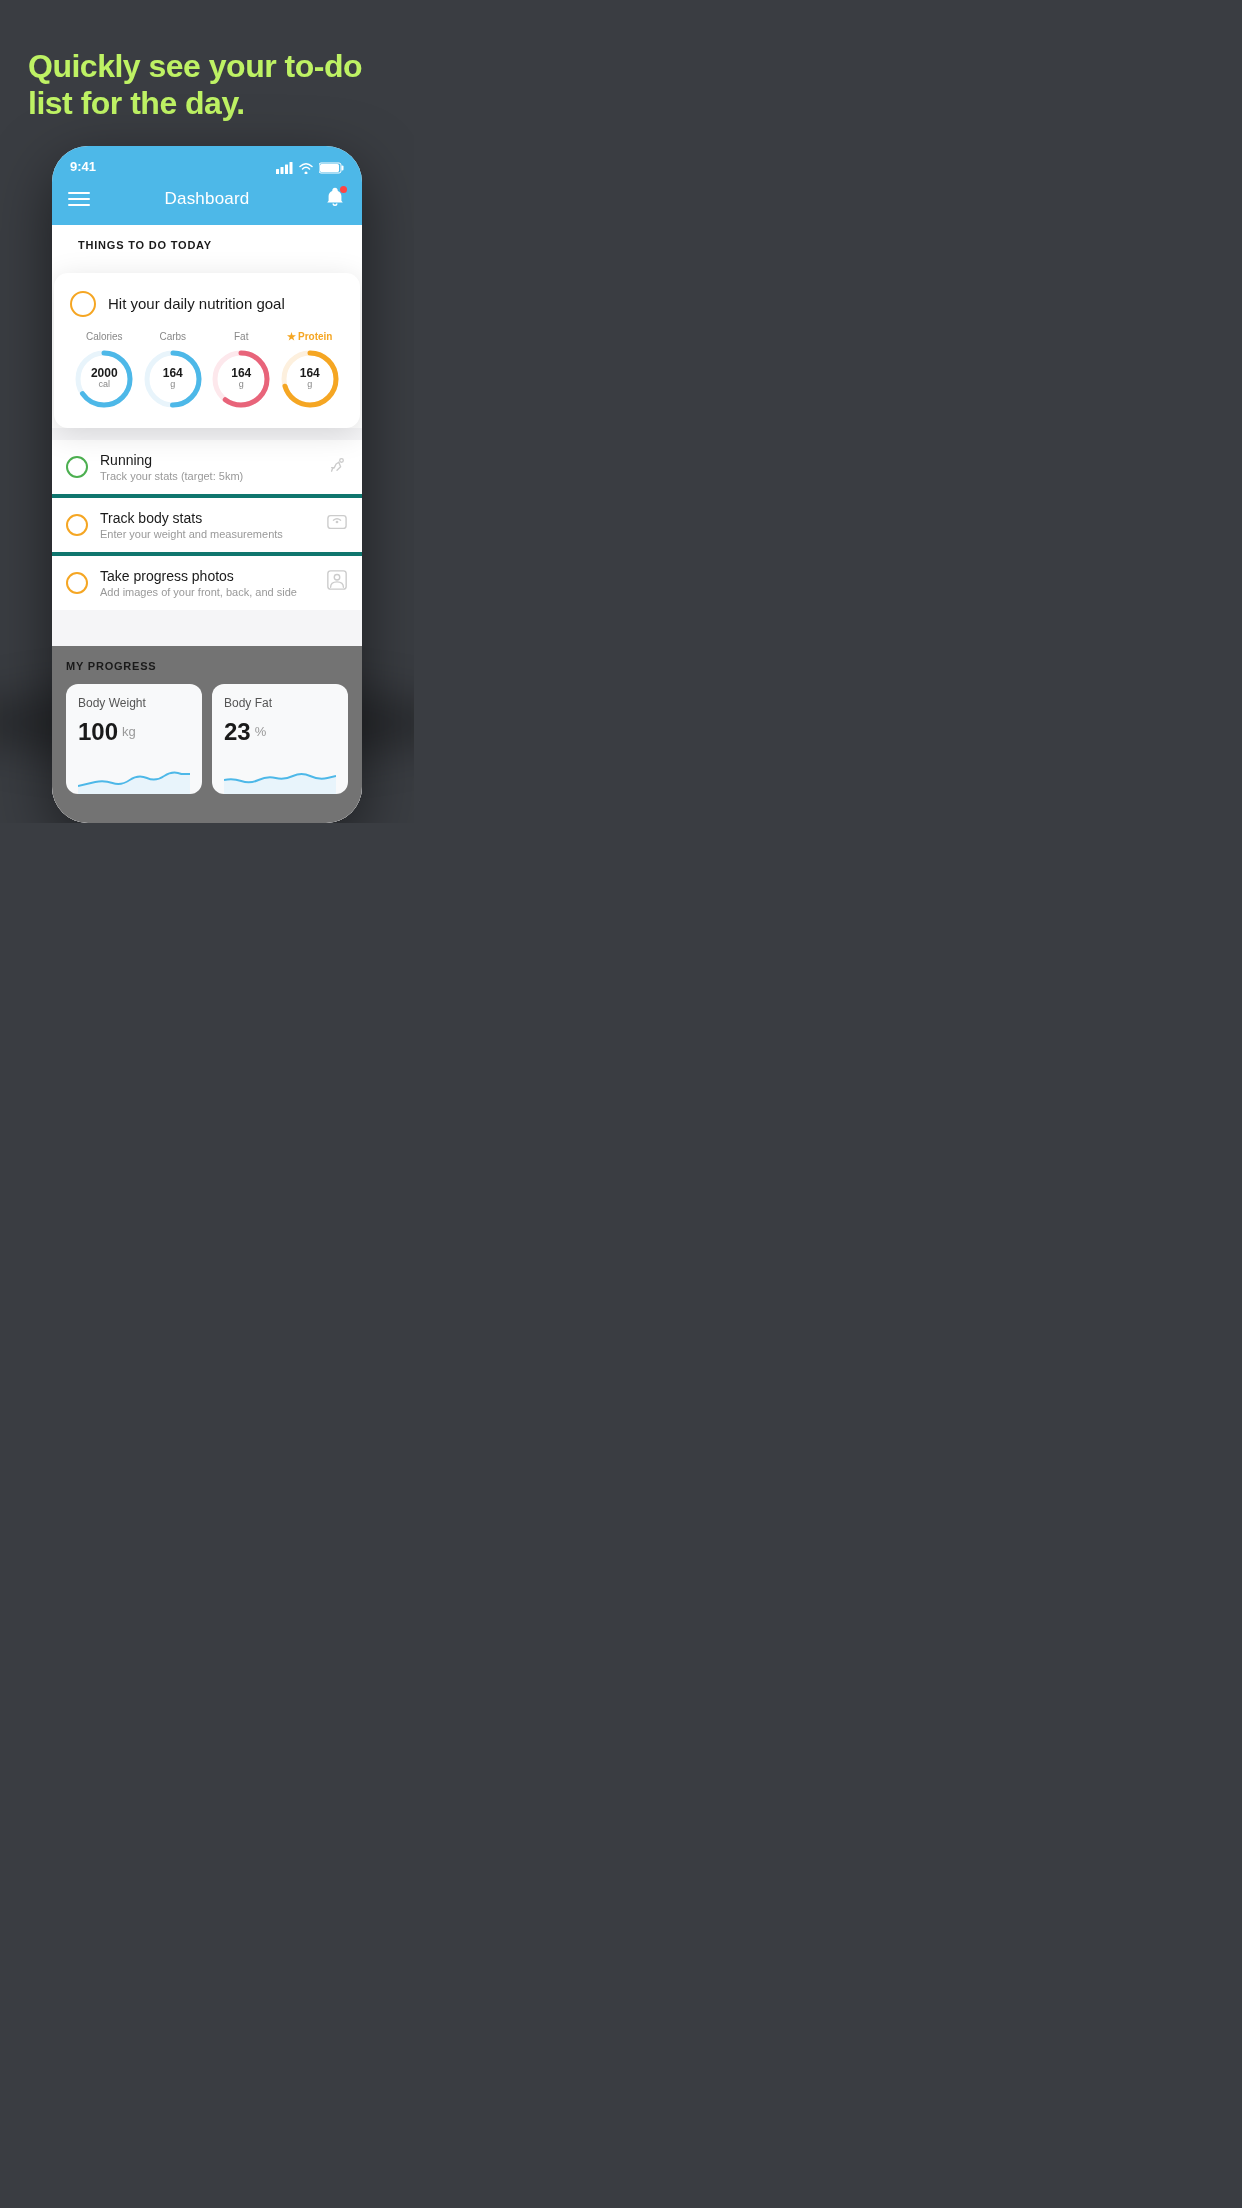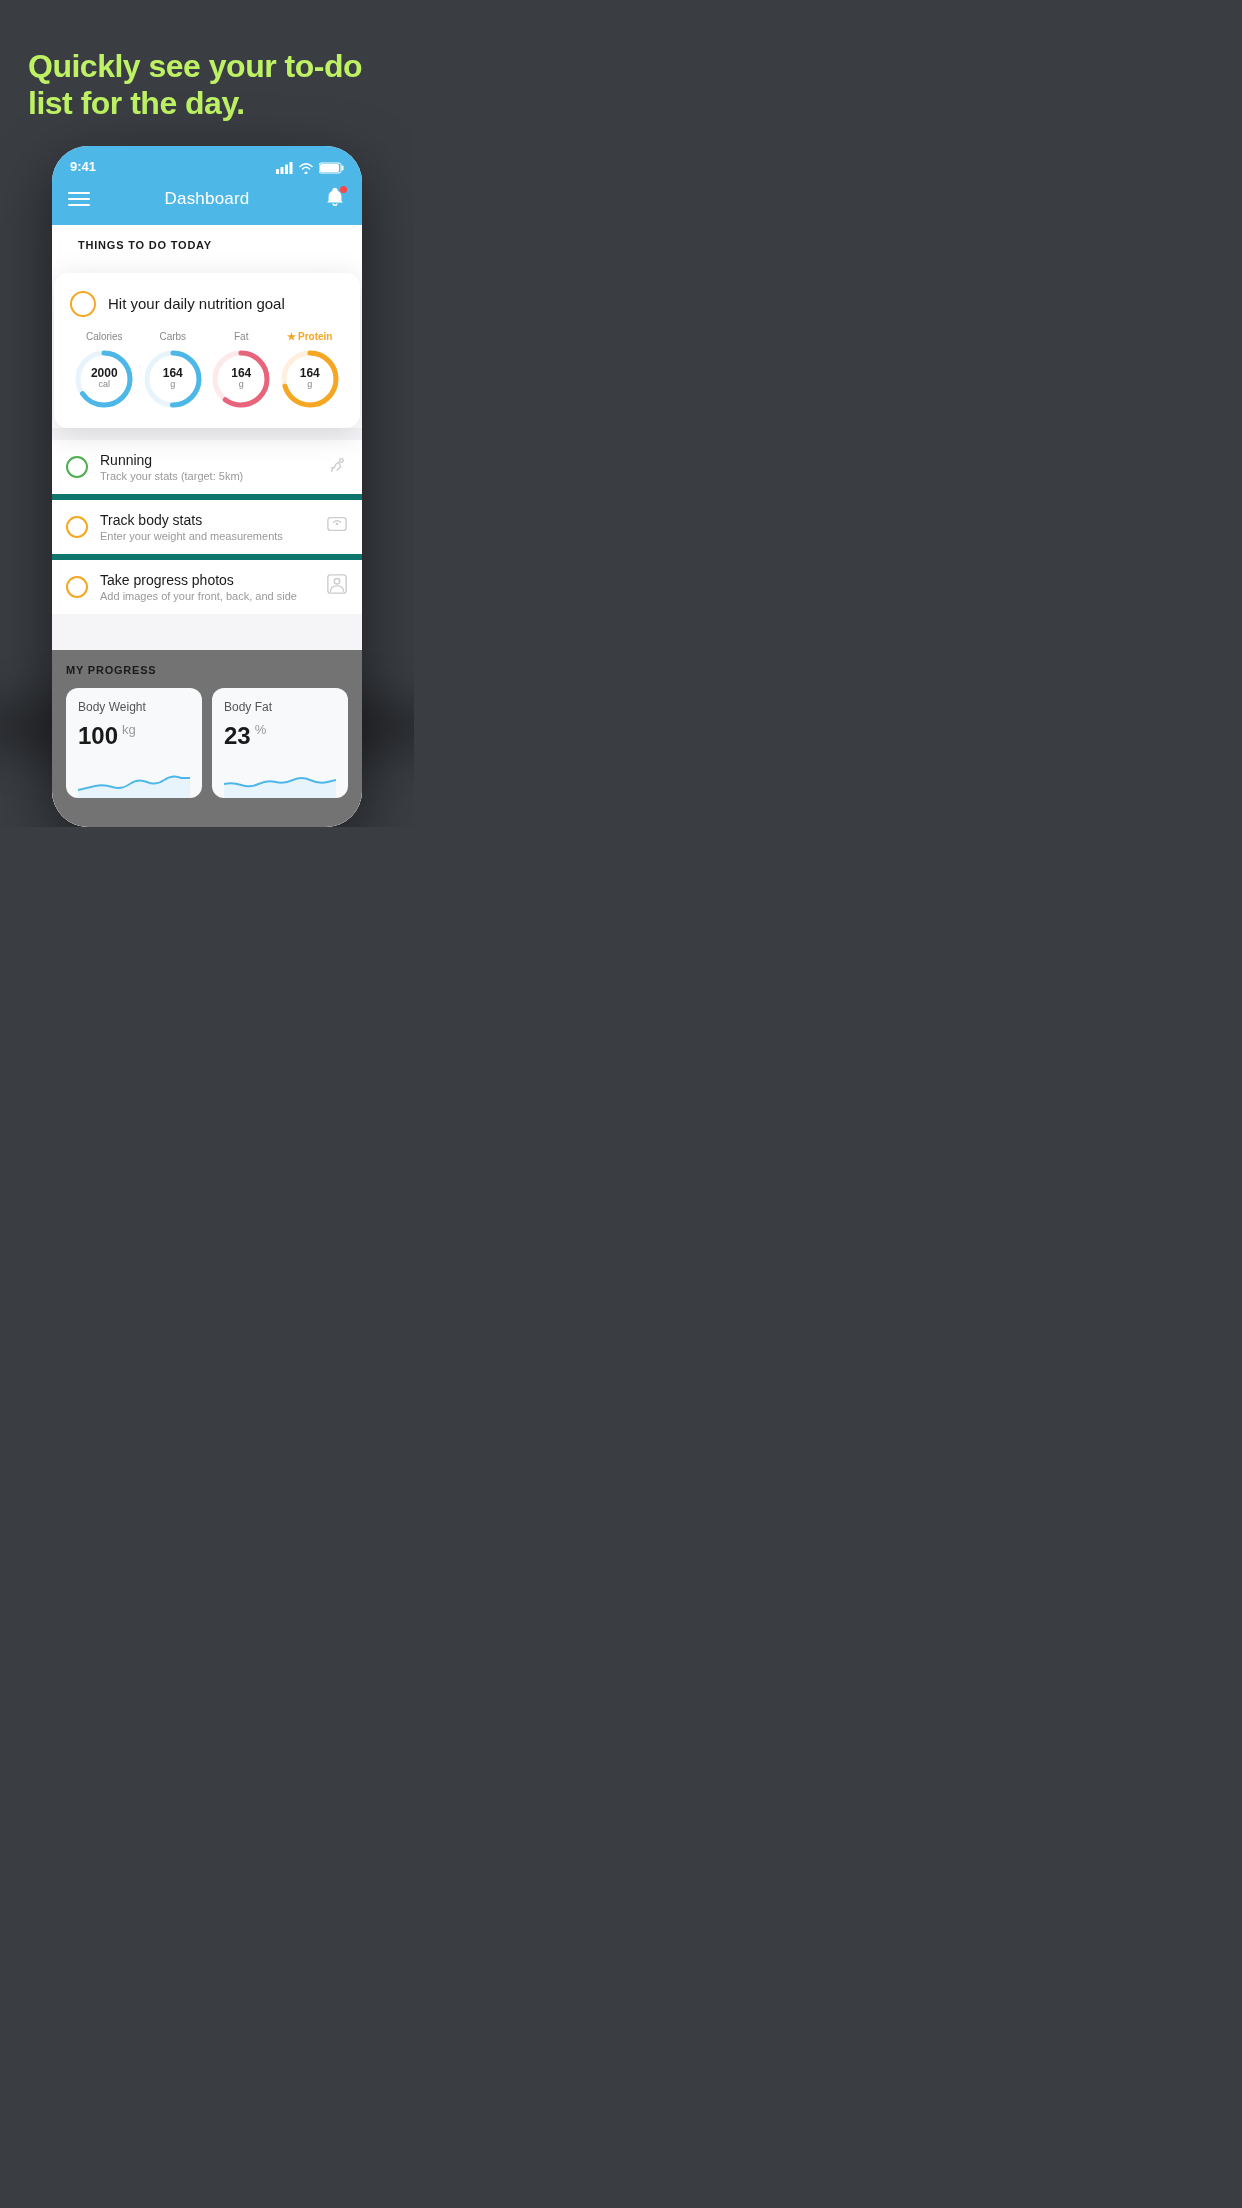--- a/index.html
+++ b/index.html
@@ -205,21 +205,21 @@
 
     
     .todo-list {
       background: #fff;
       margin-top: 4px;
     }
     .todo-item {
       display: flex;
       align-items: center;
       padding: 12px 14px;
-      border-bottom: 6px solid #0f766e;
+      border-bottom: 4px solid #0f766e;
       gap: 12px;
     }
     .todo-item:last-child {
       border-bottom: none;
     }
     .todo-circle {
       width: 22px;
       height: 22px;
       border-radius: 50%;
       border: 2.5px solid #ccc;
@@ -272,21 +272,21 @@
       overflow: hidden;
     }
     .progress-card-title {
       font-size: 12px;
       color: #555;
       margin-bottom: 8px;
       font-weight: 400;
     }
     .progress-value-row {
       display: flex;
-      align-items: flex-start;
+      align-items: center;
       gap: 4px;
       margin-bottom: 12px;
     }
     .progress-value {
       font-size: 24px;
       font-weight: 700;
       color: #1a1a1a;
     }
     .progress-unit {
       font-size: 13px;

